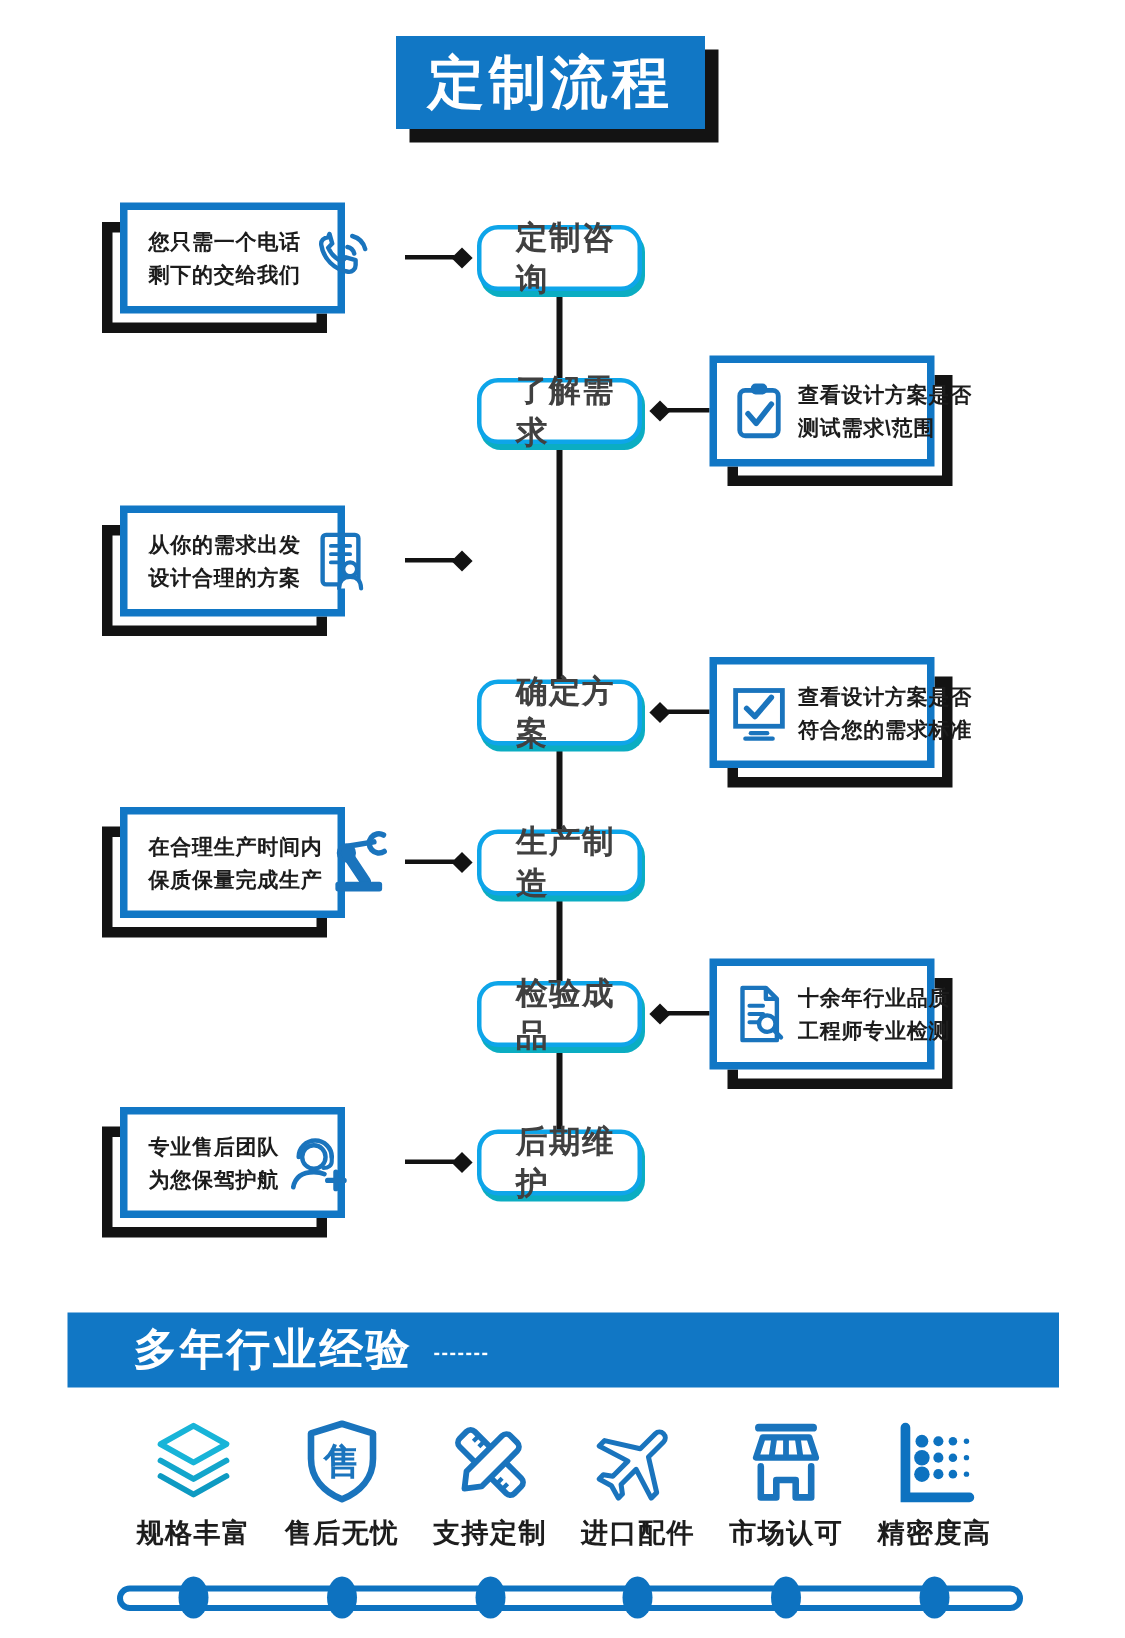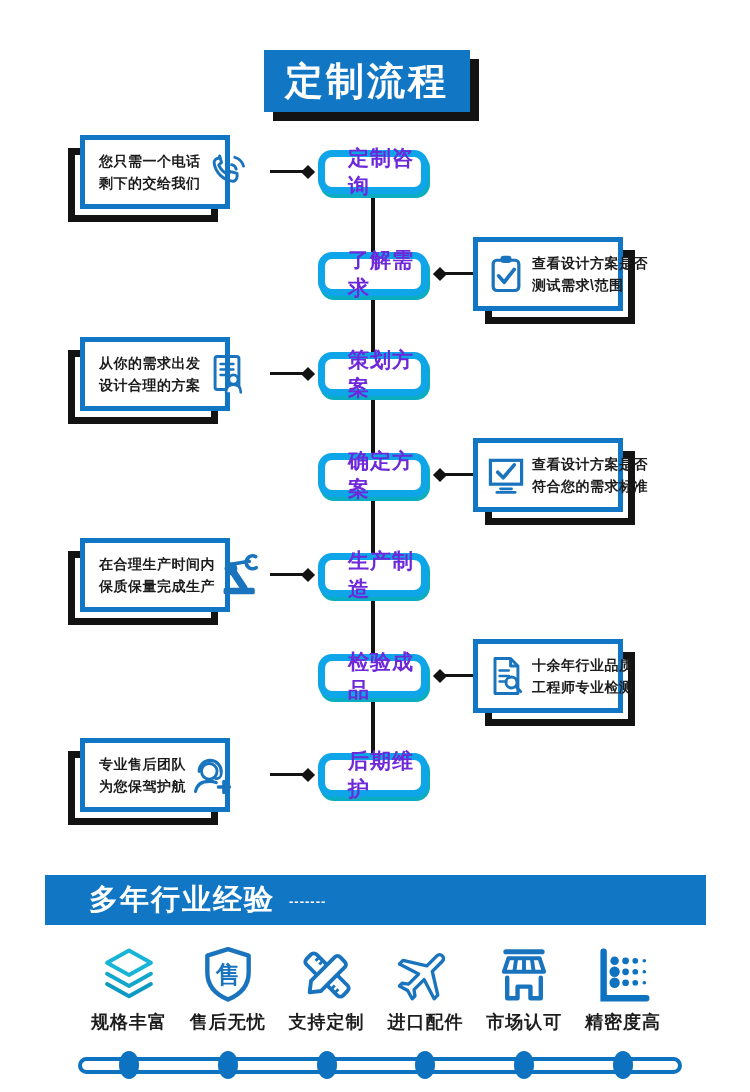--- a/index.html
+++ b/index.html
@@ -2,30 +2,30 @@
 <html><head>
 <meta charset="utf-8">
 <style>
   html,body{margin:0;padding:0;background:#fff;}
   .canvas{position:relative;width:750px;height:1092px;background:#ffffff;overflow:hidden;
           font-family:"Liberation Sans","DejaVu Sans",sans-serif;}
 
   
   .title{position:absolute;left:264px;top:24px;width:206px;height:62px;background:#1177c5;
          box-shadow:9px 9px 0 #131313;color:#fff;font-size:38px;font-weight:bold;
-         display:flex;align-items:center;justify-content:center;letter-spacing:3px;margin-top:26px;}
+         display:flex;align-items:center;justify-content:center;letter-spacing:3px;}
 
   
   .vline{position:absolute;left:371px;top:172px;width:4px;height:603px;background:#131313;z-index:1;}
 
   
   .node{position:absolute;left:318px;width:110px;height:44px;box-sizing:border-box;background:#fff;
-        border:7px solid #0ea5e9;border-radius:14px;box-shadow:2px 4px 0 #0badc2;
+        border:3px solid #0ea5e9;border-radius:14px;box-shadow:2px 4px 0 #0badc2;
         display:flex;align-items:center;justify-content:center;font-size:21px;font-weight:bold;
-        color:#6d28d9;letter-spacing:1px;z-index:3;padding-left:23px;}
+        color:#404040;letter-spacing:1px;z-index:3;padding-left:23px;}
 
   
   .callout{position:absolute;width:150px;height:74px;z-index:2;}
   .callout .frame{position:absolute;left:0;top:0;width:100%;height:100%;box-sizing:border-box;
                   border:7px solid #131313;}
   .callout.left  .frame{transform:translate(-12px,13px);}
   .callout.right .frame{transform:translate(12px,13px);}
   .callout .box{position:absolute;left:0;top:0;width:100%;height:100%;box-sizing:border-box;
                 background:#fff;border:5px solid #1177c5;display:flex;align-items:center;
                 padding:0 6px;gap:4px;}
@@ -64,21 +64,20 @@
 <body>
 
 <div class="canvas">
 
   <div class="title">定制流程</div>
 
   <div class="vline"></div>
 
   <div class="node" style="top:150px">定制咨询</div>
   <div class="node" style="top:252px">了解需求</div>
-  <div class="node" style="top:352px">策划方案</div>
   <div class="node" style="top:453px">确定方案</div>
   <div class="node" style="top:553px">生产制造</div>
   <div class="node" style="top:753px">后期维护</div>
   <div class="node" style="top:654px">检验成品</div>
 
   <div class="callout left" style="left:80px;top:135px">
     <div class="frame"></div>
     <div class="box">
       <div class="txt">
         <div>您只需一个电话</div>

